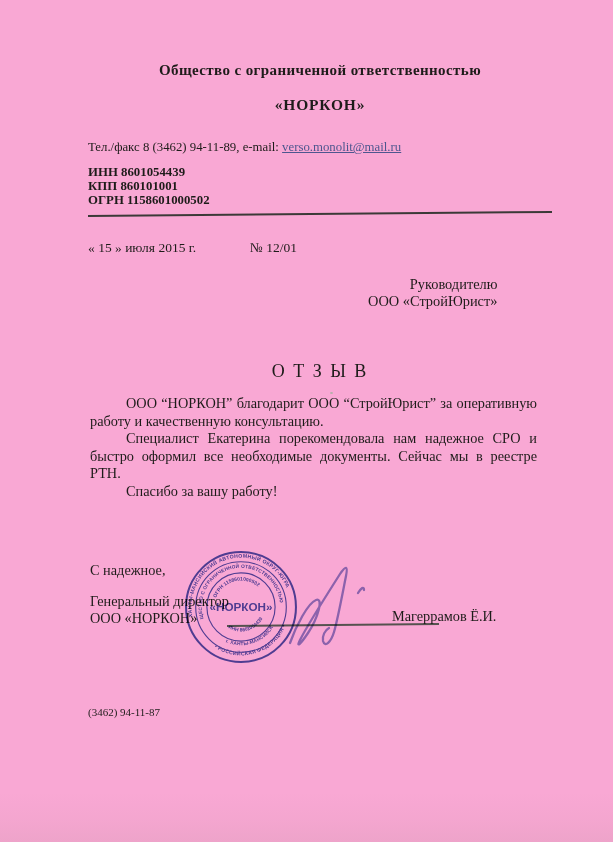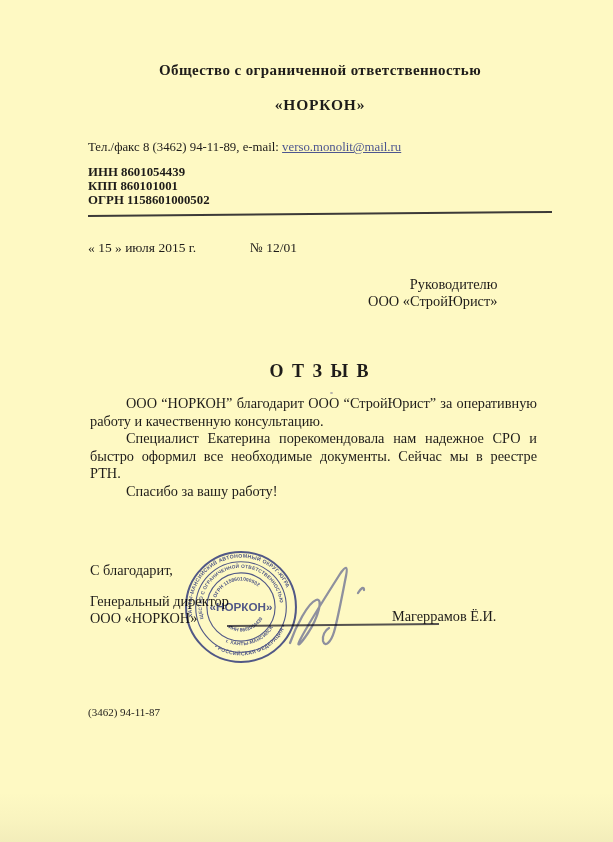--- a/index.html
+++ b/index.html
@@ -1,40 +1,40 @@
 <!DOCTYPE html>
 <html><head>
 <meta charset="utf-8">
 <style>
   html,body{margin:0;padding:0;background:#e8e8e8;}
   #letter-page{
     position:relative;
     width:613px;height:842px;
     margin:0 auto;
-    background:#fef9c3;
+    background:#f9a8d4;
     overflow:hidden;
     font-family:"Liberation Serif","DejaVu Serif",serif;
     color:#1e1c1a;
   }
   .abs{position:absolute;}
   .centered{left:88px;width:464px;text-align:center;}
   #org-type-heading{top:62px;font-weight:bold;font-size:15px;letter-spacing:0.4px;}
   #org-name-heading{top:96px;font-weight:bold;font-size:15.5px;letter-spacing:0.8px;}
   #org-address{left:88px;top:123px;width:480px;font-size:12.8px;}
   #org-contacts{left:88px;top:140px;width:480px;font-size:12.8px;}
   #email-link{color:#4d568f;text-decoration:underline;}
   .requisite{left:88px;font-weight:bold;font-size:12.8px;}
   #requisite-inn{top:165px;}
   #requisite-kpp{top:179px;}
   #requisite-ogrn{top:193px;}
   #header-rule{left:88px;top:213px;width:464px;height:2px;background:#3c3a38;transform:rotate(-0.5deg);}
   #doc-date{left:88px;top:240px;font-size:13.5px;}
   #doc-number{left:250px;top:240px;font-size:13.5px;text-align:center;}
   #addressee-block{left:368px;top:276px;font-size:14.4px;line-height:16.5px;text-align:right;}
-  #review-title{top:361px;font-weight:bold;font-size:18px;letter-spacing:2px;}
+  #review-title{top:361px;font-weight:normal;font-size:18px;letter-spacing:2px;}
   #scan-artifact-dot{left:330px;top:392px;width:3px;height:2px;background:#b4b0aa;border-radius:50%;}
   #review-body{left:90px;top:395px;width:447px;font-size:14.3px;line-height:17.6px;text-align:justify;}
   #review-body p{margin:0;text-indent:36px;}
   #closing-salutation{left:90px;top:562px;font-size:14.3px;}
   #signer-position{left:90px;top:593px;font-size:14.3px;line-height:17px;}
   #signature-line{left:227px;top:624px;width:212px;height:1.5px;background:#55524f;transform:rotate(-0.6deg);}
   #company-stamp{left:184px;top:550px;mix-blend-mode:multiply;opacity:0.88;}
   #handwritten-signature{left:278px;top:548px;mix-blend-mode:multiply;}
   #signer-name{left:392px;top:608px;font-size:14.3px;}
   #footer-phone{left:88px;top:706px;font-size:11px;}
@@ -68,21 +68,21 @@
 
   <div class="abs centered" id="review-title">О Т З Ы В</div>
   <div class="abs" id="scan-artifact-dot"></div>
 
   <div class="abs" id="review-body">
     <p>ООО “НОРКОН” благодарит ООО “СтройЮрист” за оперативную работу и качественную консультацию.</p>
     <p>Специалист Екатерина порекомендовала нам надежное СРО и быстро оформил все необходимые документы. Сейчас мы в реестре РТН.</p>
     <p>Спасибо за вашу работу!</p>
   </div>
 
-  <div class="abs" id="closing-salutation">С благодарит,</div>
+  <div class="abs" id="closing-salutation">С надежное,</div>
 
   <div class="abs" id="signer-position">
     <div>Генеральный директор</div>
     <div>ООО «НОРКОН»</div>
   </div>
 
   <div class="abs" id="signature-line"></div>
 
   <svg class="abs" id="company-stamp" width="114" height="114" viewBox="0 0 112 112">
     <defs>

